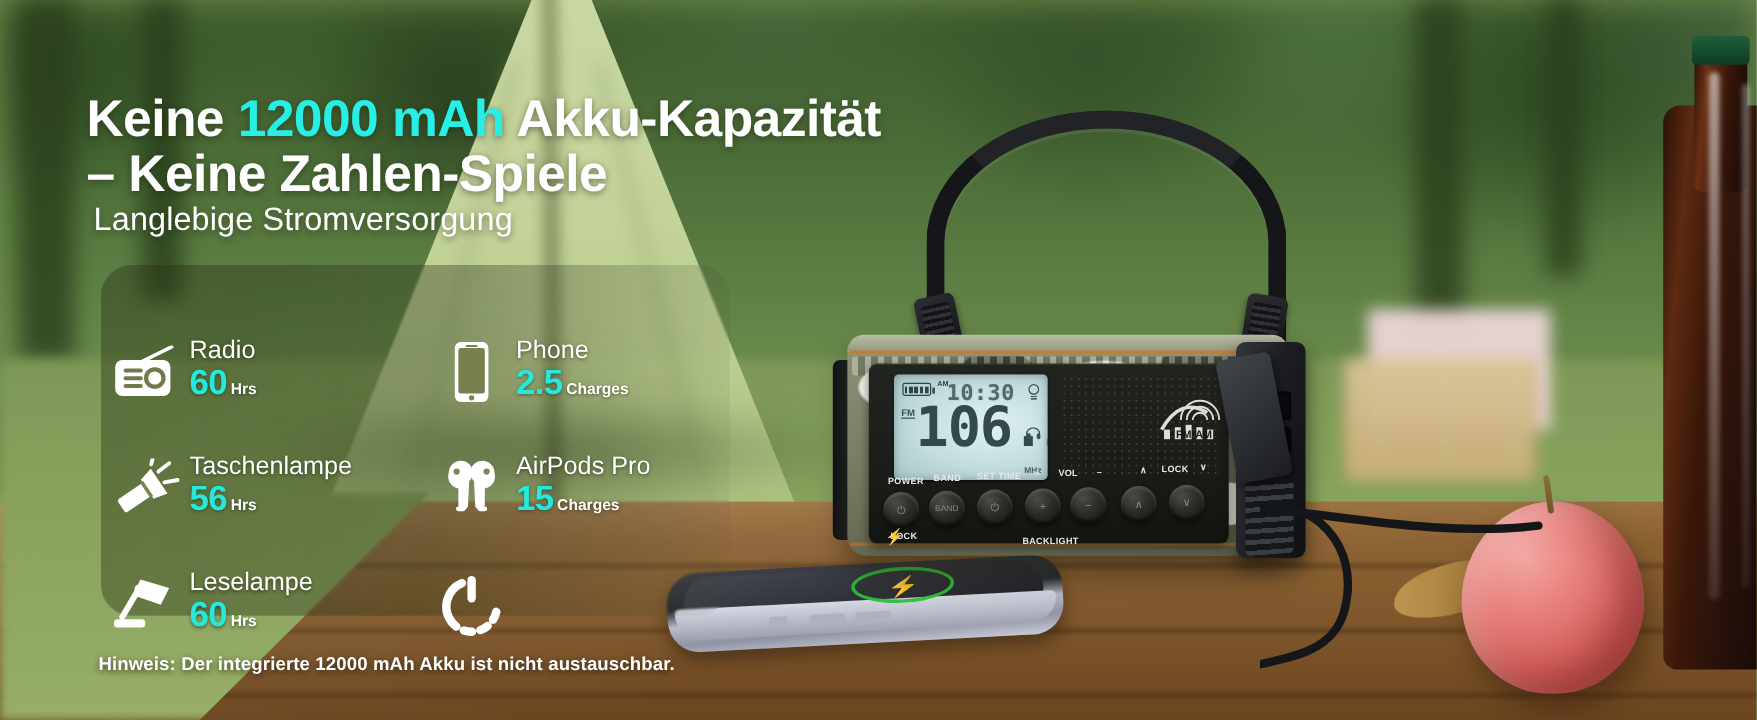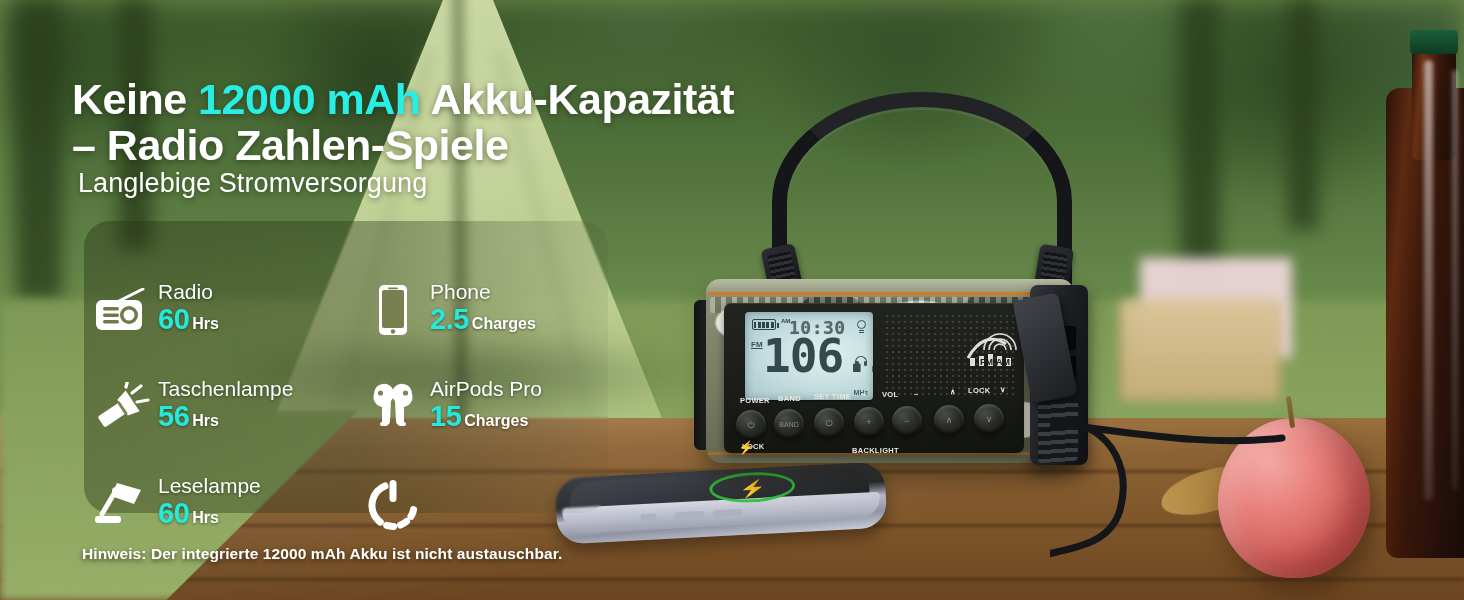--- a/index.html
+++ b/index.html
@@ -391,21 +391,21 @@
   .stat-title {
     font-size:21px; color:#ffffff; font-weight:400; line-height:24px;
     text-shadow:0 1px 3px rgba(20,30,10,.6); white-space:nowrap;
   }
   .stat-val { line-height:30px; white-space:nowrap; }
   .stat-num {
     font-size:29px; font-weight:700; color:#25e9dd; letter-spacing:-.5px;
     text-shadow:0 1px 3px rgba(20,30,10,.5);
   }
   .stat-unit {
-    font-size:16px; font-weight:700; color:#ffffff; margin-left:3px;
+    font-size:13px; font-weight:700; color:#ffffff; margin-left:3px;
     text-shadow:0 1px 3px rgba(20,30,10,.6);
   }
 
   .footnote {
     position:absolute; left:82px; top:545px;
     font-size:15.5px; font-weight:700; color:#ffffff; letter-spacing:.1px;
     text-shadow:0 2px 5px rgba(30,25,10,.75);
   }
 
   svg { display:block; }
@@ -549,21 +549,21 @@
     <div class="side-flap"></div>
 
     <svg class="cable" width="240" height="160">
       <path d="M2 6 C 40 -4, 86 34, 70 92 C 56 140, -10 128, -40 150" fill="none" stroke="#15161a" stroke-width="7" stroke-linecap="round"></path>
       <path d="M2 6 C 60 10, 150 30, 232 20" fill="none" stroke="#15161a" stroke-width="7" stroke-linecap="round"></path>
     </svg>
   </div>
 
   <div class="headline">
     <span>Keine </span><span class="hl-accent">12000 mAh</span><span> Akku-Kapazität</span>
-    <span class="line2">– Radio Zahlen-Spiele</span>
+    <span class="line2">– Keine Zahlen-Spiele</span>
   </div>
   <div class="subhead">Langlebige Stromversorgung</div>
 
   <div class="panel"></div>
   <div class="stat-grid">
 
     <div class="stat">
       <div class="stat-icon">
         <svg width="56" height="44" viewBox="0 0 56 44">
           <path d="M26 13 L50 1" stroke="#fff" stroke-width="3" stroke-linecap="round"></path>

